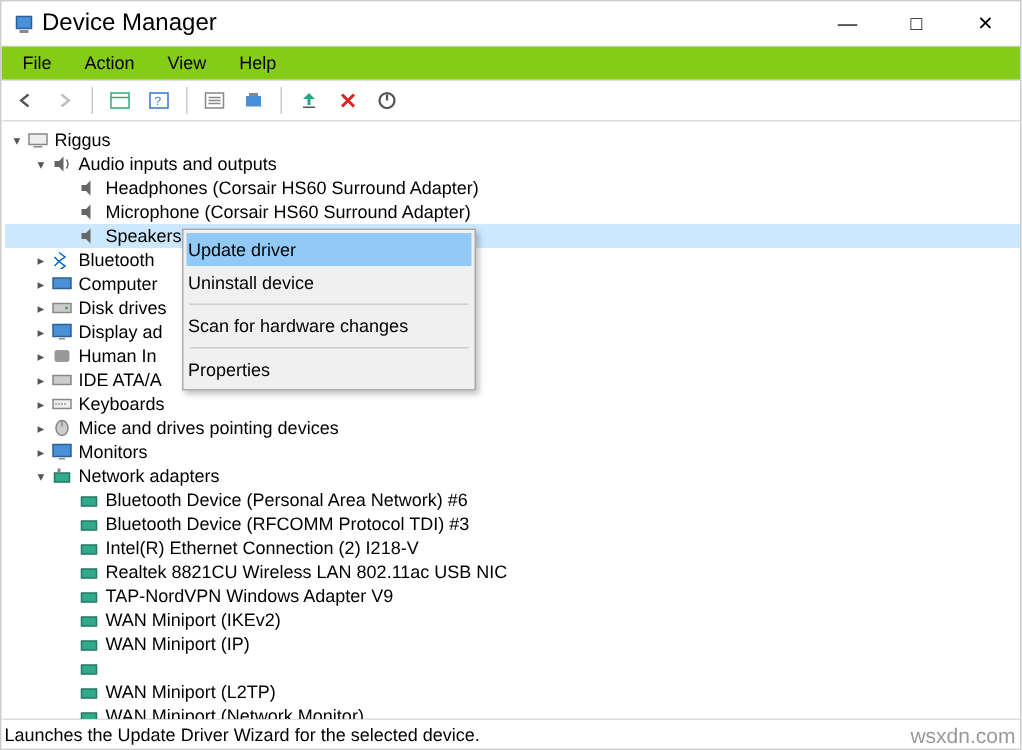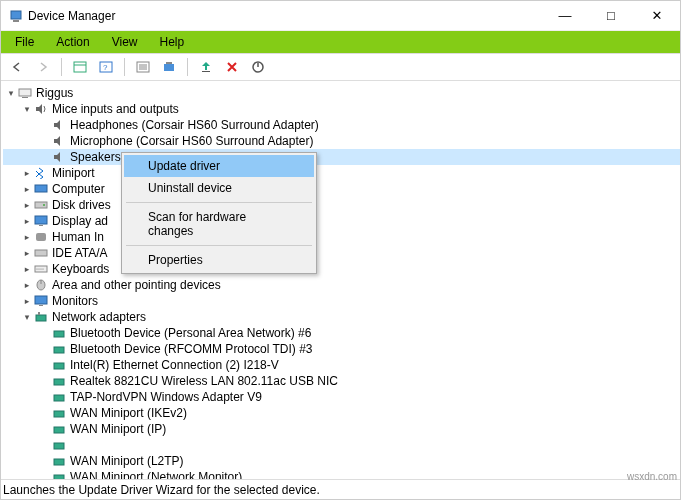--- a/index.html
+++ b/index.html
@@ -15,21 +15,21 @@
       border: 1px solid #ccc;
     }
     .titlebar {
       display: flex;
       align-items: center;
       height: 30px;
       padding-left: 8px;
       background: #fff;
       border-bottom: 1px solid #eee;
     }
-    .titlebar .app-title { font-size: 12px; flex: 1; }
+    .titlebar .app-title { font-size: 16px; flex: 1; }
     .titlebar .controls { display: flex; }
     .titlebar .ctrl {
       width: 46px; height: 30px; display: flex; align-items: center; justify-content: center;
       font-size: 13px;
     }
     .menubar {
       display: flex;
       gap: 2px;
       padding: 2px 4px;
       background: #84cc16;
@@ -78,34 +78,34 @@
       left: 120px; top: 71px;
       width: 196px;
       background: #f0f0f0;
       border: 1px solid #aaa;
       box-shadow: 2px 2px 4px rgba(0,0,0,0.25);
       padding: 2px;
       font-size: 12px;
       z-index: 10;
     }
     .context-menu .cm-item {
-      padding: 4px 24px;
+      padding: 4px 1px;
     }
     .context-menu .cm-item.hl { background: #91c9f7; }
     .context-menu .cm-item.bold { font-weight: 400; }
     .context-menu .cm-sep { height: 1px; background: #ccc; margin: 3px 2px; }
     .statusbar {
       border-top: 1px solid #ddd;
       padding: 3px 2px;
       font-size: 12px;
       background: #fff;
       height: 20px;
     }
     .watermark {
-      position: absolute; right: 4px; bottom: 18px; font-size: 10px; color: #999;
+      position: absolute; right: 4px; bottom: 2px; font-size: 14px; color: #999;
     }
     svg { display: block; }
   </style>
 </head>
 <body>
 
 <div class="titlebar">
   <svg class="icon" width="14" height="14">
       <rect x="2" y="2" width="10" height="8" fill="#4a90d9" stroke="#2a6099"></rect>
       <rect x="4" y="11" width="6" height="2" fill="#888"></rect>
@@ -199,21 +199,21 @@
     </div>
 
     <div class="node indent1">
       <span class="expander">▾</span>
       <span class="icon">
           <svg width="12" height="12">
             <path d="M1 4 L4 4 L7 1 L7 11 L4 8 L1 8 Z" fill="#666"></path>
             <path d="M9 3 Q11 6 9 9" fill="none" stroke="#666"></path>
           </svg>
         </span>
-      <span class="label">Mice inputs and outputs</span>
+      <span class="label">Audio inputs and outputs</span>
     </div>
     <div class="node indent2">
       <span class="expander"></span>
       <span class="icon">
           <svg width="12" height="12">
             <path d="M1 4 L4 4 L7 1 L7 11 L4 8 L1 8 Z" fill="#666"></path>
           </svg>
         </span>
       <span class="label">Headphones (Corsair HS60 Surround Adapter)</span>
     </div>
@@ -236,21 +236,21 @@
       <span class="label">Speakers (Realtek High Definition Audio)</span>
     </div>
 
     <div class="node indent1">
       <span class="expander">▸</span>
       <span class="icon">
           <svg width="12" height="12">
             <path d="M4 1 L8 4 L4 7 L8 10 L4 13 M4 7 L1 4 M4 7 L1 10" fill="none" stroke="#06c" stroke-width="1"></path>
           </svg>
         </span>
-      <span class="label">Miniport</span>
+      <span class="label">Bluetooth</span>
     </div>
     <div class="node indent1">
       <span class="expander">▸</span>
       <span class="icon">
           <svg width="14" height="12">
             <rect x="1" y="2" width="12" height="7" fill="#4a90d9" stroke="#2a6099"></rect>
           </svg>
         </span>
       <span class="label">Computer</span>
     </div>
@@ -306,21 +306,21 @@
       <span class="label">Keyboards</span>
     </div>
     <div class="node indent1">
       <span class="expander">▸</span>
       <span class="icon">
           <svg width="12" height="12">
             <ellipse cx="6" cy="6" rx="4" ry="5" fill="#ccc" stroke="#888"></ellipse>
             <line x1="6" y1="1" x2="6" y2="5" stroke="#888"></line>
           </svg>
         </span>
-      <span class="label">Area and other pointing devices</span>
+      <span class="label">Mice and drives pointing devices</span>
     </div>
     <div class="node indent1">
       <span class="expander">▸</span>
       <span class="icon">
           <svg width="14" height="12">
             <rect x="1" y="1" width="12" height="8" fill="#4a90d9" stroke="#2a6099"></rect>
             <rect x="5" y="10" width="4" height="1" fill="#888"></rect>
           </svg>
         </span>
       <span class="label">Monitors</span>

